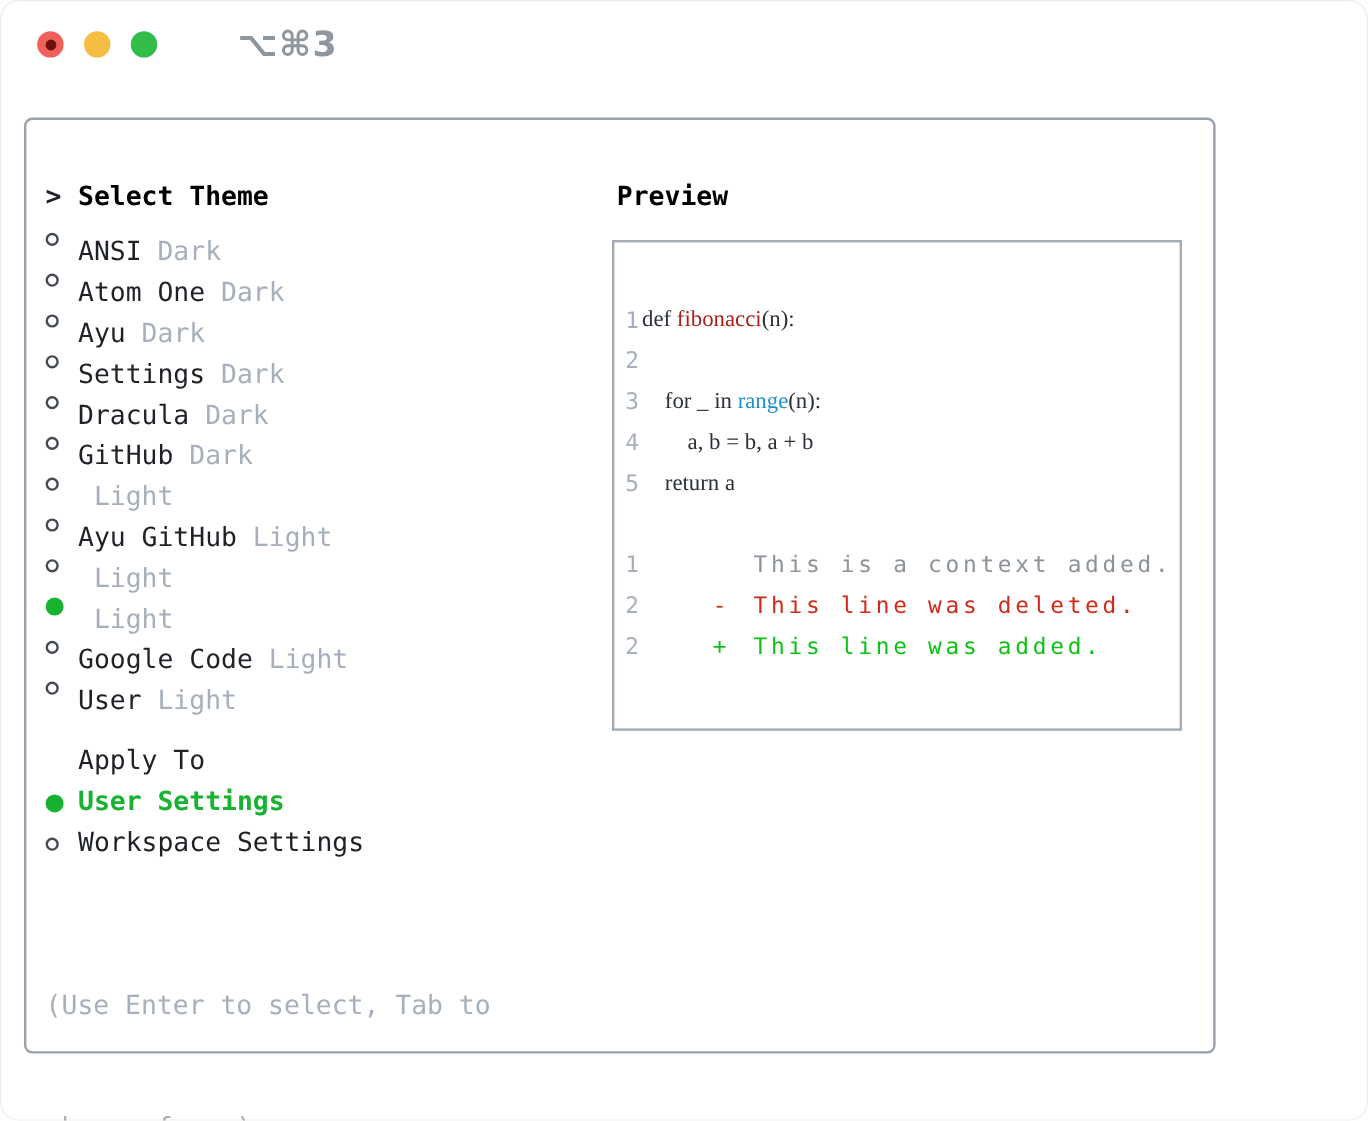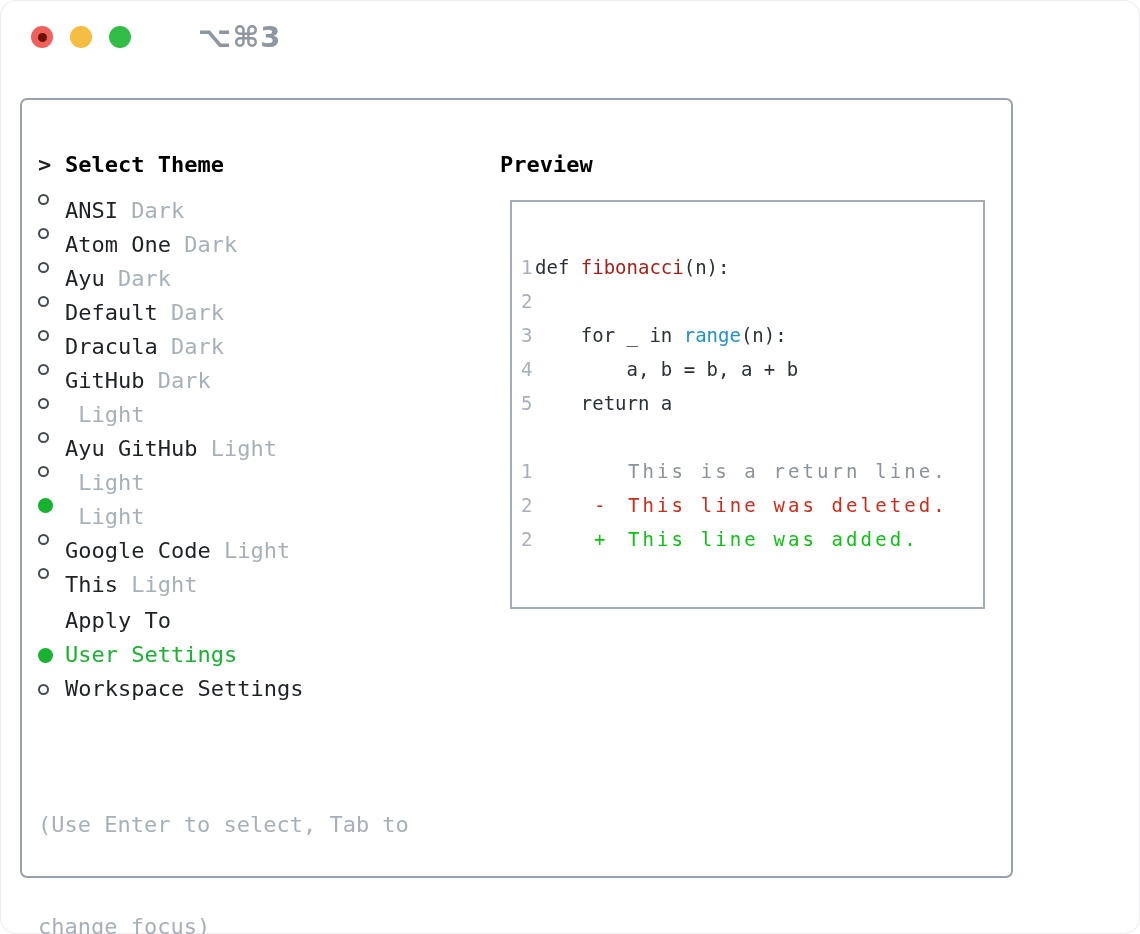--- a/index.html
+++ b/index.html
@@ -31,34 +31,34 @@
   .left-col{position:absolute;left:0;top:48px;width:470px;font-size:22px;line-height:34px;color:var(--text-primary);}
   .row{height:34px;line-height:34px;padding-left:16px;display:flex;align-items:center;white-space:pre;}
   .marker{width:27px;flex:none;display:flex;align-items:center;}
   .prompt{font-weight:bold;color:var(--text-primary);}
   .hdr{font-weight:bold;color:#000;text-align:center;}
   .circle{width:11px;height:11px;border:2px solid var(--marker-outline);border-radius:50%;display:inline-block;}
   .circle.selected{width:15px;height:15px;border:none;background:var(--accent-green);}
   .t-name{color:var(--text-primary);margin-top:24px;}
   .t-name.selected{color:var(--accent-green);}
   .t-variant{color:var(--text-muted);margin-top:24px;}
-  .apply{margin-top:14px;}
+  .apply{margin-top:28px;}
   .apply .row .opt{color:var(--text-primary);}
-  .apply .row .opt.selected{color:var(--accent-green);}
+  .apply .row .opt.selected{color:var(--accent-green);font-weight:bold;}
   .hint{margin-top:34px;padding-left:16px;color:var(--text-muted);font-size:22px;line-height:34px;white-space:pre;}
   
-  .preview-label{position:absolute;left:478px;top:48px;height:34px;line-height:34px;
+  .preview-label{position:absolute;left:492px;top:48px;height:34px;line-height:34px;
     font-size:22px;font-weight:bold;color:#000;}
   .preview-box{position:absolute;left:488px;top:100px;width:475px;height:409px;
     border:2px solid var(--box-border);background:#fff;overflow:hidden;}
   .code-block{margin-top:48px;}
   .diff-block{margin-top:34px;}
   .code-row{position:relative;height:34px;line-height:34px;font-size:19px;white-space:pre;}
   .ln{position:absolute;left:9px;color:var(--text-muted);}
-  .code-content{position:absolute;left:23px;white-space:pre;color:var(--code-text);}
+  .code-content{position:absolute;left:23px;white-space:pre;color:var(--code-text);font-family:Liberation Serif, serif;}
   .seg-code{color:var(--code-text);}
   .seg-func{color:var(--code-function);}
   .seg-num{color:var(--code-number);}
   .seg-builtin{color:var(--code-builtin);}
   .d-marker{position:absolute;left:82px;}
   .d-text{position:absolute;left:116px;letter-spacing:3.1px;white-space:pre;}
   .diff-context .d-marker,.diff-context .d-text{color:var(--diff-context);}
   .diff-deleted .d-marker,.diff-deleted .d-text{color:var(--diff-deleted);}
   .diff-added .d-marker,.diff-added .d-text{color:var(--diff-added);}
 </style>
@@ -78,29 +78,29 @@
   <div class="panel">
     <div class="left-col">
       <div class="row">
         <span class="marker prompt">&gt;</span>
         <span class="hdr">Select Theme</span>
       </div>
       <div id="theme-list">
           <div class="row"><span class="marker"><span class="circle"></span></span><span class="t-name">ANSI</span><span class="t-variant"> Dark</span></div>
           <div class="row"><span class="marker"><span class="circle"></span></span><span class="t-name">Atom One</span><span class="t-variant"> Dark</span></div>
           <div class="row"><span class="marker"><span class="circle"></span></span><span class="t-name">Ayu</span><span class="t-variant"> Dark</span></div>
-          <div class="row"><span class="marker"><span class="circle"></span></span><span class="t-name">Default</span><span class="t-variant"> Dark</span></div>
+          <div class="row"><span class="marker"><span class="circle"></span></span><span class="t-name">Settings</span><span class="t-variant"> Dark</span></div>
           <div class="row"><span class="marker"><span class="circle"></span></span><span class="t-name">Dracula</span><span class="t-variant"> Dark</span></div>
           <div class="row"><span class="marker"><span class="circle"></span></span><span class="t-name">GitHub</span><span class="t-variant"> Dark</span></div>
           <div class="row"><span class="marker"><span class="circle"></span></span><span class="t-variant"> Light</span></div>
           <div class="row"><span class="marker"><span class="circle"></span></span><span class="t-name">Ayu GitHub</span><span class="t-variant"> Light</span></div>
           <div class="row"><span class="marker"><span class="circle"></span></span><span class="t-variant"> Light</span></div>
           <div class="row"><span class="marker"><span class="circle selected"></span></span><span class="t-variant"> Light</span></div>
           <div class="row"><span class="marker"><span class="circle"></span></span><span class="t-name">Google Code</span><span class="t-variant"> Light</span></div>
-          <div class="row"><span class="marker"><span class="circle"></span></span><span class="t-name">This</span><span class="t-variant"> Light</span></div>
+          <div class="row"><span class="marker"><span class="circle"></span></span><span class="t-name">User</span><span class="t-variant"> Light</span></div>
         </div>
 
       <div class="apply">
         <div class="row">
           <span class="marker"></span>
           <span>Apply To</span>
         </div>
         <div id="apply-list">
             <div class="row"><span class="marker"><span class="circle selected"></span></span><span class="opt selected">User Settings</span></div>
             <div class="row"><span class="marker"><span class="circle"></span></span><span class="opt">Workspace Settings</span></div>
@@ -116,19 +116,19 @@
     <div class="preview-label">Preview</div>
     <div class="preview-box">
       <div class="code-block" id="code-block">
           <div class="code-row"><span class="ln">1</span><span class="code-content"><span class="seg-code">def </span><span class="seg-func">fibonacci</span><span class="seg-code">(n):</span></span></div>
           <div class="code-row"><span class="ln">2</span></div>
           <div class="code-row"><span class="ln">3</span><span class="code-content"><span class="seg-code">    for _ in </span><span class="seg-builtin">range</span><span class="seg-code">(n):</span></span></div>
           <div class="code-row"><span class="ln">4</span><span class="code-content"><span class="seg-code">        a, b = b, a + b</span></span></div>
           <div class="code-row"><span class="ln">5</span><span class="code-content"><span class="seg-code">    return a</span></span></div>
         </div>
       <div class="diff-block" id="diff-block">
-          <div class="code-row diff-context"><span class="ln">1</span><span class="d-marker"> </span><span class="d-text">This is a return line.</span></div>
+          <div class="code-row diff-context"><span class="ln">1</span><span class="d-marker"> </span><span class="d-text">This is a context added.</span></div>
           <div class="code-row diff-deleted"><span class="ln">2</span><span class="d-marker">-</span><span class="d-text">This line was deleted.</span></div>
           <div class="code-row diff-added"><span class="ln">2</span><span class="d-marker">+</span><span class="d-text">This line was added.</span></div>
         </div>
     </div>
   </div>
 </div>
 
 </body></html>

